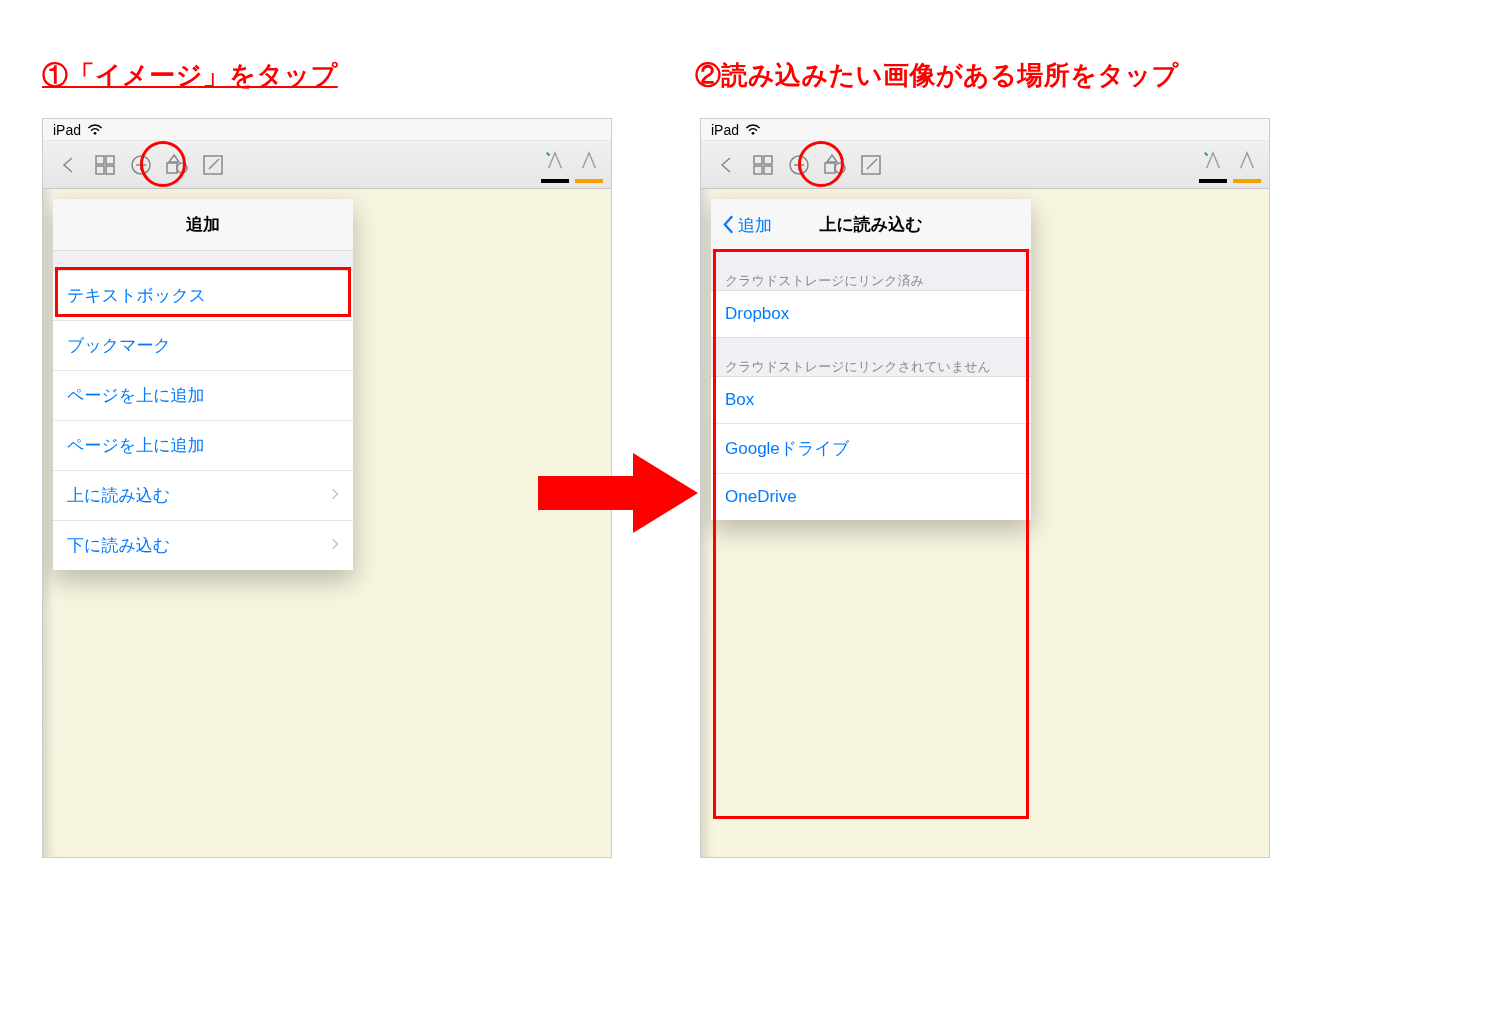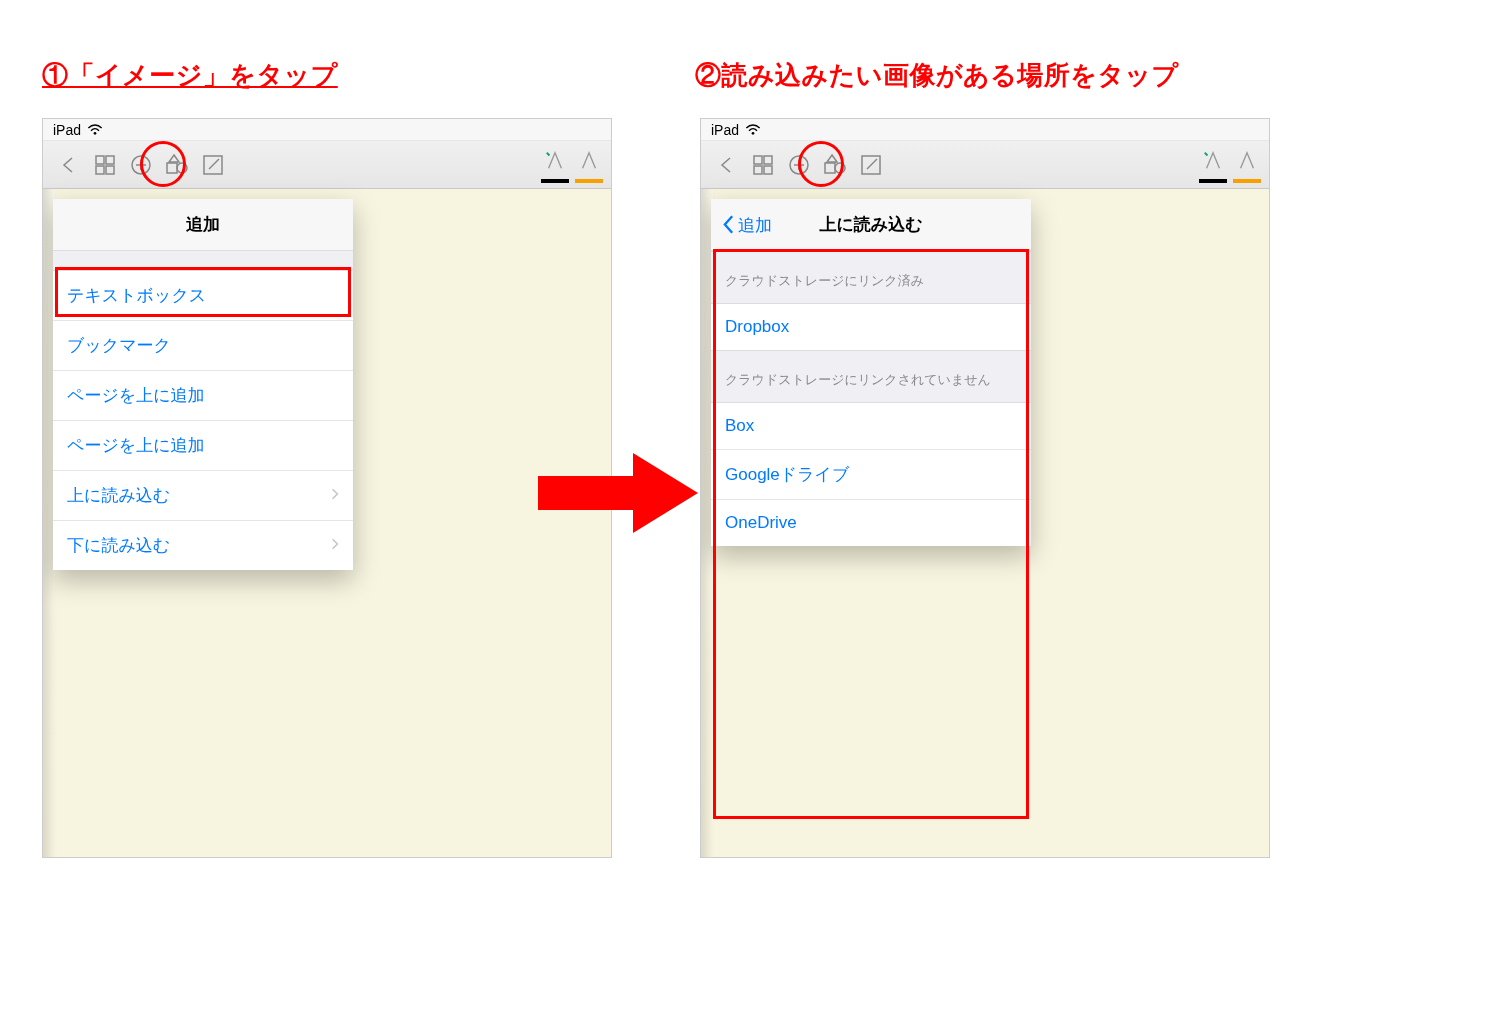--- a/index.html
+++ b/index.html
@@ -97,21 +97,21 @@
     position:absolute; left:10px; top:50%; transform:translateY(-50%);
     color:#007aff; display:flex; align-items:center; gap:2px; font-weight:400;
     font-size:17px;
   }
   .popup-back svg{ width:15px;height:22px; stroke:#007aff; stroke-width:2.5; fill:none;}
   .popup-spacer{
     height:20px; background:#efeff4; border-bottom:1px solid #ddd;
   }
   .popup-section-label{
     background:#efeff4; color:#8a8a8e;
-    padding:20px 14px 13px; font-size:13px;
+    padding:20px 14px 0; font-size:13px;
     border-bottom:1px solid #ddd; border-top:1px solid #ddd;
   }
   .popup-item{
     display:flex; align-items:center; justify-content:space-between;
     padding:13px 14px;
     color:#007aff;
     border-bottom:1px solid #e5e5e5;
     background:#fff;
   }
   .popup-item:last-child{ border-bottom:none;}

